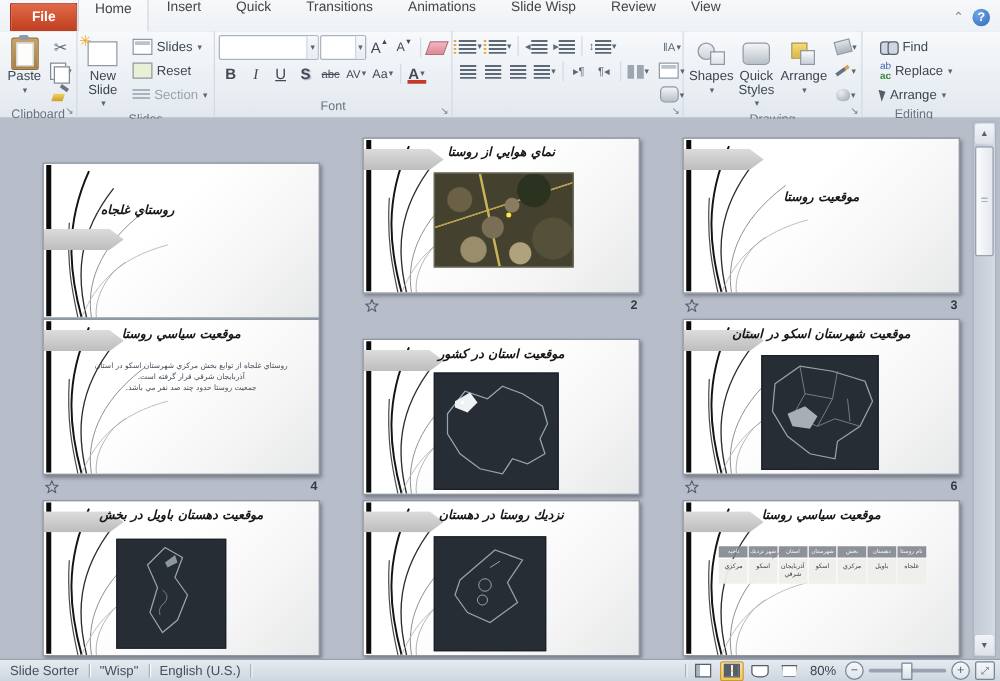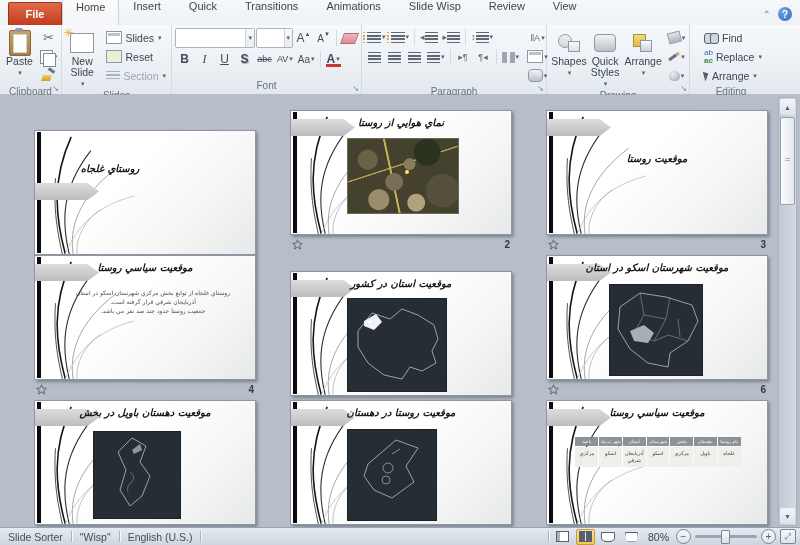--- a/index.html
+++ b/index.html
@@ -347,21 +347,20 @@
           <div class="mbtn">
               <span class="ic-rect"></span>
               <span class="dd">▾</span>
             </div>
           <div class="mbtn">
               <span class="ic-qstyle" style="width:13px;height:11px"></span>
               <span class="dd">▾</span>
             </div>
         </div>
       </div>
-      <div class="glabel"><span>Paragraph</span></div>
       <span class="dlg">↘</span>
     </div>
 
     <div class="group" style="width:143px">
       <div class="gc">
         <div class="bigbtn" style="width:40px">
           <span class="bicon">
               <span class="ic-shapes"></span>
             </span>
           <span>Shapes</span>
@@ -618,21 +617,21 @@
       <svg class="wisps" viewBox="0 0 222 125">
         <path d="M30,125 C20,88 16,50 36,6" stroke="#141414" stroke-width="1.6" fill="none"></path>
         <path d="M34,125 C26,92 26,58 56,20" stroke="#2e2e2e" stroke-width="1.1" fill="none"></path>
         <path d="M38,125 C34,100 42,68 82,38" stroke="#8d8d8d" stroke-width=".8" fill="none"></path>
         <path d="M30,125 C42,96 62,76 100,66" stroke="#bdbdbd" stroke-width=".8" fill="none"></path>
         <path d="M27,125 C22,102 18,82 20,48" stroke="#4a4a4a" stroke-width="1" fill="none"></path>
         <path d="M42,125 C40,108 52,88 66,80" stroke="#a8a8a8" stroke-width=".7" fill="none"></path>
       </svg>
       <div class="slide-bar"></div>
       <div class="slide-arrow" style="top: 8px;"></div>
-      <div class="s-title">موقعيت روستا در دهستان</div>
+      <div class="s-title">نزديك روستا در دهستان</div>
       <div class="s-content">
             <div class="mapbox" style="left: 56px; top: 28px; width: 88px; height: 90px;"><svg viewBox="0 0 88 90">
                 <path d="M20 34 L48 10 L70 18 L58 36 L66 52 L44 68 L26 60 L16 46 Z" fill="none" stroke="#99a3ad"></path>
                 <circle cx="40" cy="38" r="5" fill="none" stroke="#99a3ad" stroke-width=".8"></circle>
                 <circle cx="38" cy="50" r="4" fill="none" stroke="#99a3ad" stroke-width=".8"></circle>
                 <path d="M44 24 l8 -5" stroke="#99a3ad" stroke-width=".8" fill="none"></path>
               </svg></div>
           </div>
     </div>
     <div class="s-meta">

